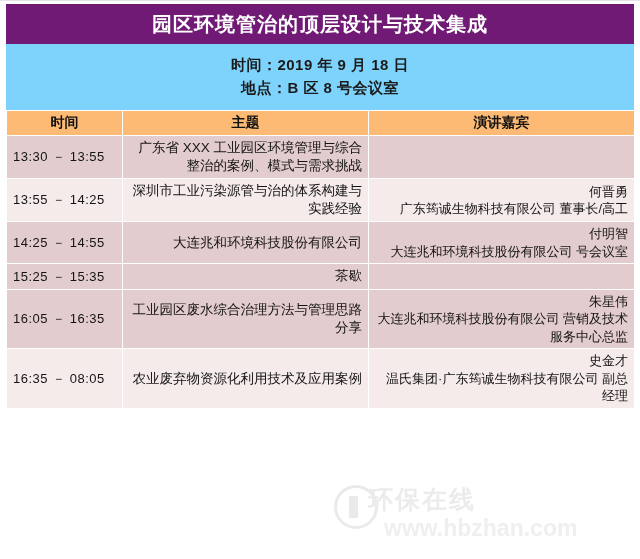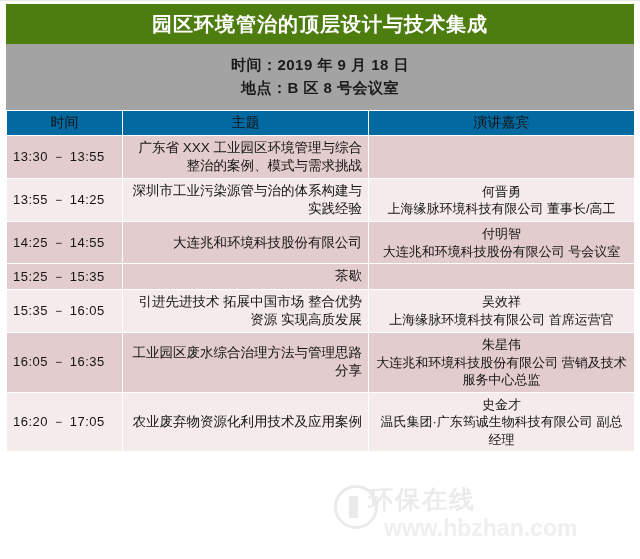--- a/index.html
+++ b/index.html
@@ -33,36 +33,36 @@
     position: absolute;
     left: 6px;
     top: 4px;
     width: 628px;
     height: 551px;
     box-sizing: border-box;
   }
   
   .title-bar {
     height: 40px;
-    background: #4d7c0f;
+    background: #701a75;
     display: flex;
     align-items: center;
     justify-content: center;
     box-sizing: border-box;
   }
   .title-bar .title-text {
     color: #ffffff;
     font-size: 20px;
     font-weight: bold;
     letter-spacing: 1px;
     line-height: 1;
   }
   
   .subtitle-band {
-    background: #a3a3a3;
+    background: #7dd3fc;
     padding: 9px 0 10px 0;
     box-sizing: border-box;
   }
   .subtitle-line {
     text-align: center;
     font-size: 15px;
     font-weight: bold;
     color: #1a1a1a;
     line-height: 1.55;
     letter-spacing: 0.5px;
@@ -80,44 +80,44 @@
   table.agenda col.c-guest { width: 266px; }
 
   table.agenda th,
   table.agenda td {
     border: 1px solid #ffffff;
     padding: 3px 6px;
     vertical-align: middle;
     box-sizing: border-box;
   }
   table.agenda thead th {
-    background: #0369a1;
+    background: #fdba74;
     text-align: center;
-    font-weight: normal;
+    font-weight: bold;
     font-size: 14px;
     height: 25px;
     padding: 2px 4px;
     color: #111111;
   }
   tr.row-a td { background: #e3cccd; }
   tr.row-b td { background: #f6ebeb; }
 
   td.time {
     text-align: left;
     font-size: 13px;
     letter-spacing: 0.5px;
     white-space: nowrap;
   }
   td.topic {
     text-align: right;
     font-size: 13.5px;
     line-height: 1.35;
   }
   td.guest {
-    text-align: center;
+    text-align: right;
     font-size: 13px;
     line-height: 1.35;
   }
   td.guest .gname { display: block; }
   td.guest .gorg  { display: block; }
   td.guest:empty { font-size: 0; }
 
   
   .watermark {
     position: absolute;
@@ -207,57 +207,49 @@
             <td class="guest">
               <span class="gname"></span>
               <span class="gorg"></span>
             </td>
           </tr>
           <tr class="row-b">
             <td class="time">13:55 － 14:25</td>
             <td class="topic">深圳市工业污染源管与治的体系构建与实践经验</td>
             <td class="guest">
               <span class="gname">何晋勇</span>
-              <span class="gorg">上海缘脉环境科技有限公司 董事长/高工</span>
+              <span class="gorg">广东筠诚生物科技有限公司 董事长/高工</span>
             </td>
           </tr>
           <tr class="row-a">
             <td class="time">14:25 － 14:55</td>
             <td class="topic">大连兆和环境科技股份有限公司</td>
             <td class="guest">
               <span class="gname">付明智</span>
               <span class="gorg">大连兆和环境科技股份有限公司 号会议室</span>
             </td>
           </tr>
           <tr class="row-a">
             <td class="time">15:25 － 15:35</td>
             <td class="topic">茶歇</td>
             <td class="guest">
               <span class="gname"></span>
               <span class="gorg"></span>
             </td>
           </tr>
-          <tr class="row-b">
-            <td class="time">15:35 － 16:05</td>
-            <td class="topic">引进先进技术 拓展中国市场 整合优势资源 实现高质发展</td>
-            <td class="guest">
-              <span class="gname">吴效祥</span>
-              <span class="gorg">上海缘脉环境科技有限公司 首席运营官</span>
-            </td>
-          </tr>
           <tr class="row-a">
             <td class="time">16:05 － 16:35</td>
             <td class="topic">工业园区废水综合治理方法与管理思路分享</td>
             <td class="guest">
               <span class="gname">朱星伟</span>
               <span class="gorg">大连兆和环境科技股份有限公司 营销及技术服务中心总监</span>
             </td>
           </tr>
           <tr class="row-b">
-            <td class="time">16:20 － 17:05</td>
+            <td class="time">16:35 － 08:05</td>
             <td class="topic">农业废弃物资源化利用技术及应用案例</td>
             <td class="guest">
               <span class="gname">史金才</span>
               <span class="gorg">温氏集团·广东筠诚生物科技有限公司 副总经理</span>
             </td>
           </tr>
         </tbody>
     </table>
 
   </div>

